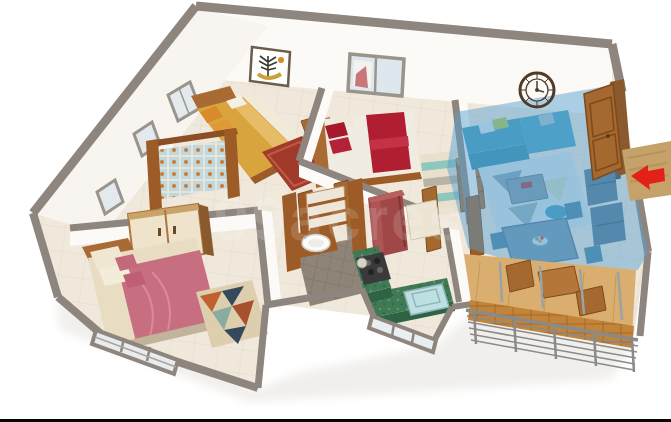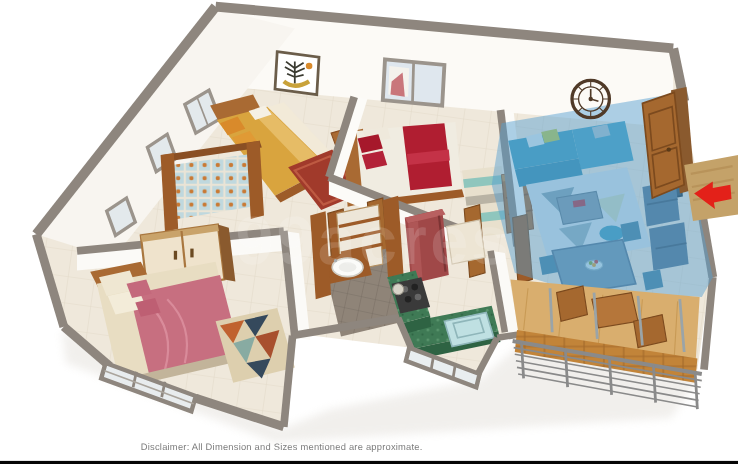--- a/index.html
+++ b/index.html
@@ -352,15 +352,14 @@
           <line x1="549" y1="102" x2="545" y2="98"></line>
     </g>
     <circle cx="537" cy="90" r="2" fill="#503A28"></circle>
     <line x1="537" y1="90" x2="537" y2="81" stroke="#503A28" stroke-width="1.5"></line>
     <line x1="537" y1="90" x2="544" y2="92" stroke="#503A28" stroke-width="1.5"></line>
   </g>
 
   <text class="wm" x="340" y="240" text-anchor="middle" fill="#ffffff" opacity="0.14">99acres</text>
 </svg>
 
-<div class="disclaimer">Disclaimer: All Dimension and Sizes mentioned are approximate.</div>
 <div class="bottom-bar"></div>
 </div>
 
 </body></html>

